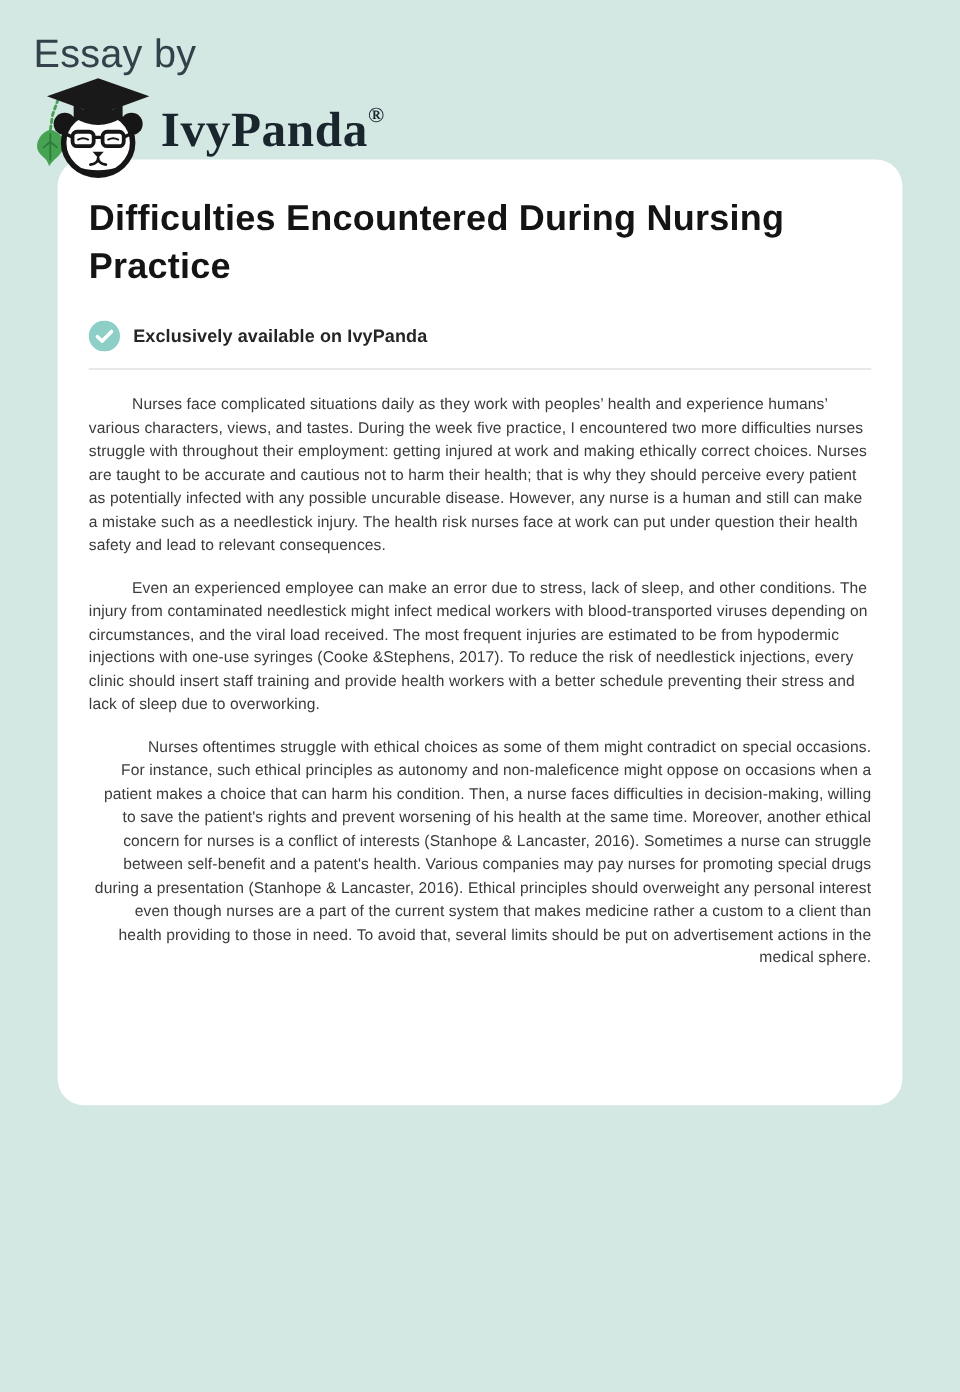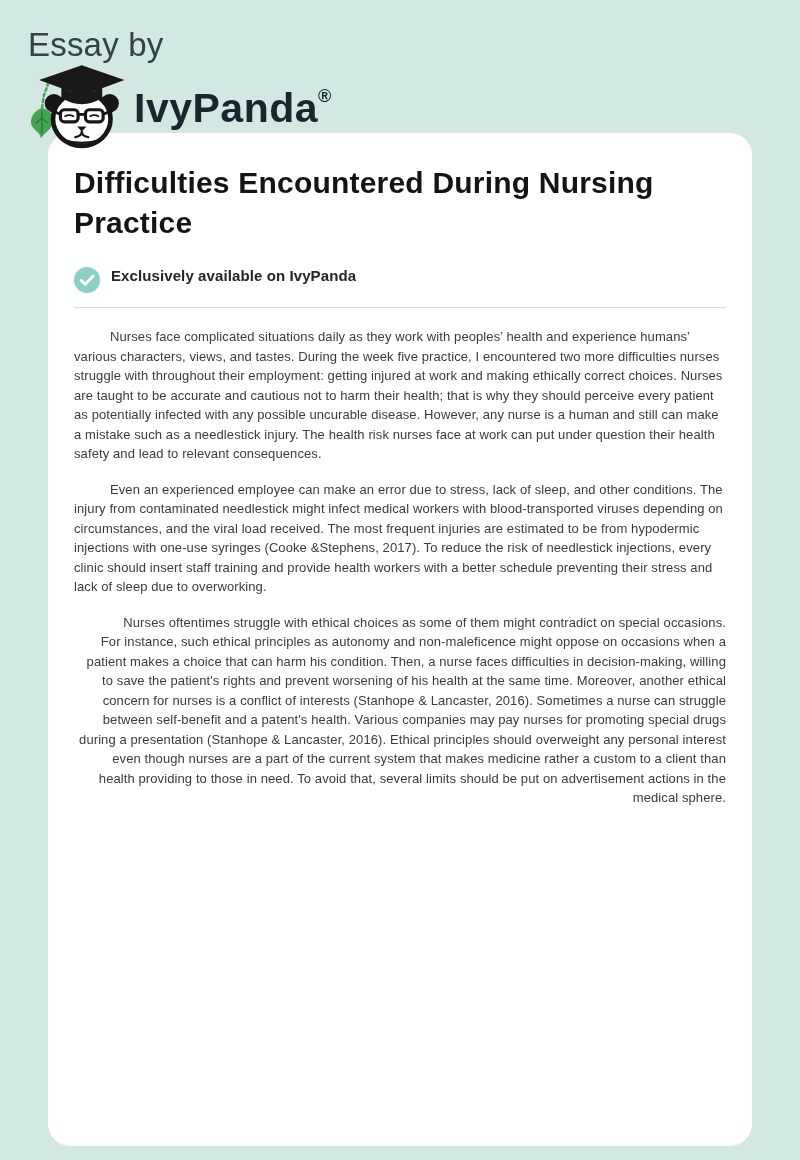--- a/index.html
+++ b/index.html
@@ -33,53 +33,53 @@
     align-items: center;
     cursor: pointer;
   }
   .panda-logo {
     width: 102px;
     height: 90px;
     margin-right: 4px;
     margin-top: -2px;
   }
   .brand-name {
-    font-family: Liberation Sans, sans-serif;
+    font-family: Liberation Serif, serif;
     font-weight: 700;
     font-size: 41px;
     color: #1a262e;
     letter-spacing: 0.5px;
   }
   .brand-name sup {
     font-size: 18px;
     vertical-align: 20px;
     font-weight: 700;
   }
 
   
   .essay-card {
     box-sizing: border-box;
     width: 704px;
-    height: 1013px;
+    height: 788px;
     margin: 15px 48px 0 48px;
     background: #ffffff;
     border-radius: 22px;
     padding: 30px 26px 40px 26px;
   }
   .essay-title {
     margin: 0 0 24px 0;
     font-size: 30px;
     line-height: 1.34;
     font-weight: 700;
     color: #141414;
     letter-spacing: 0.2px;
   }
   .availability-row {
     display: flex;
-    align-items: flex-start;
+    align-items: center;
     margin: 0 0 14px 0;
   }
   .check-badge {
     width: 26px;
     height: 26px;
     flex: 0 0 26px;
     margin-right: 11px;
   }
   .availability-text {
     font-size: 15px;

